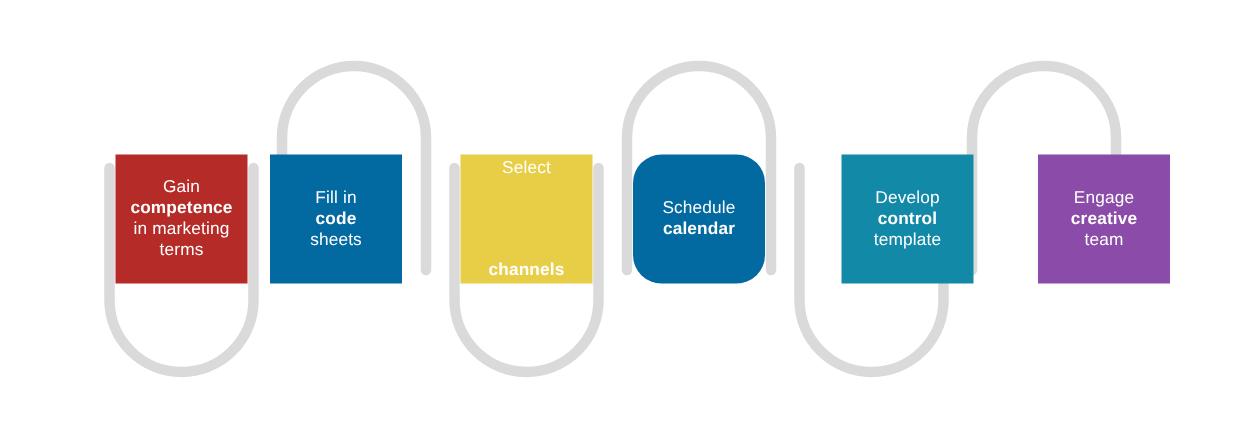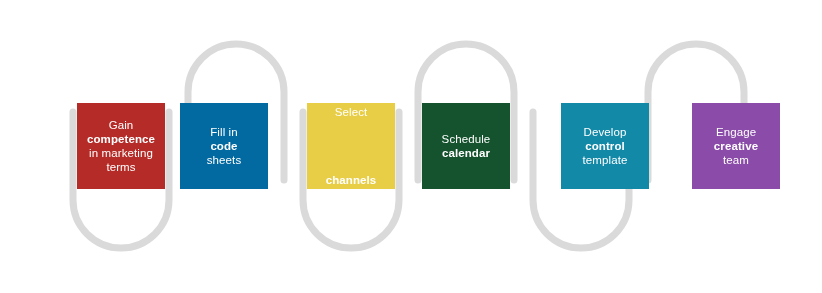--- a/index.html
+++ b/index.html
@@ -75,21 +75,21 @@
     </div>
   <div class="step-box" style="left: 180px; background: #0369a1;">
       <span class="step-line">Fill in</span>
       <span class="step-line bold">code</span>
       <span class="step-line">sheets</span>
     </div>
   <div class="step-box" style="left: 307px; background: rgb(232, 206, 71); justify-content: space-between;">
       <span class="step-line">Select</span>
       <span class="step-line bold">channels</span>
     </div>
-  <div class="step-box" style="left: 422px; background: #14532d;">
+  <div class="step-box" style="left: 422px; background: #0369a1; border-radius: 19px;">
       <span class="step-line">Schedule</span>
       <span class="step-line bold">calendar</span>
     </div>
   <div class="step-box" style="left: 537px; background: rgb(19, 137, 168); margin-left: 24px;">
       <span class="step-line">Develop</span>
       <span class="step-line bold">control</span>
       <span class="step-line">template</span>
     </div>
   <div class="step-box" style="left: 652px; background: rgb(139, 75, 168); margin-left: 40px;">
       <span class="step-line">Engage</span>

